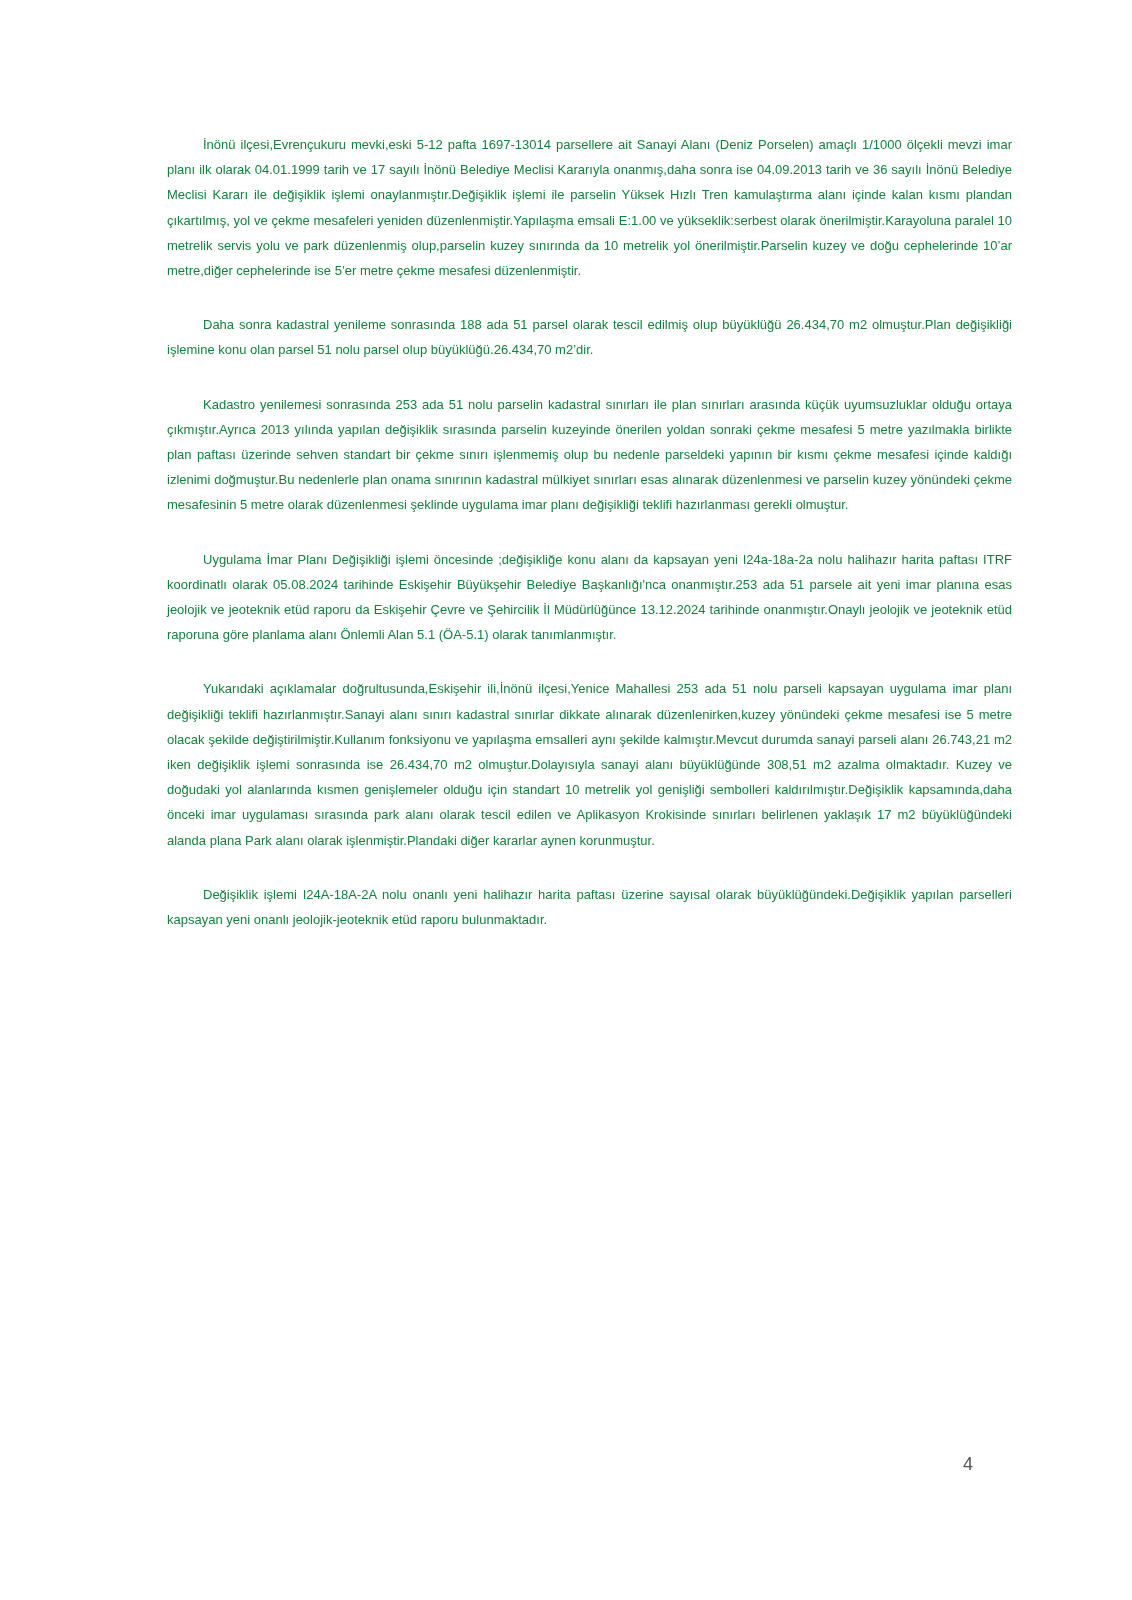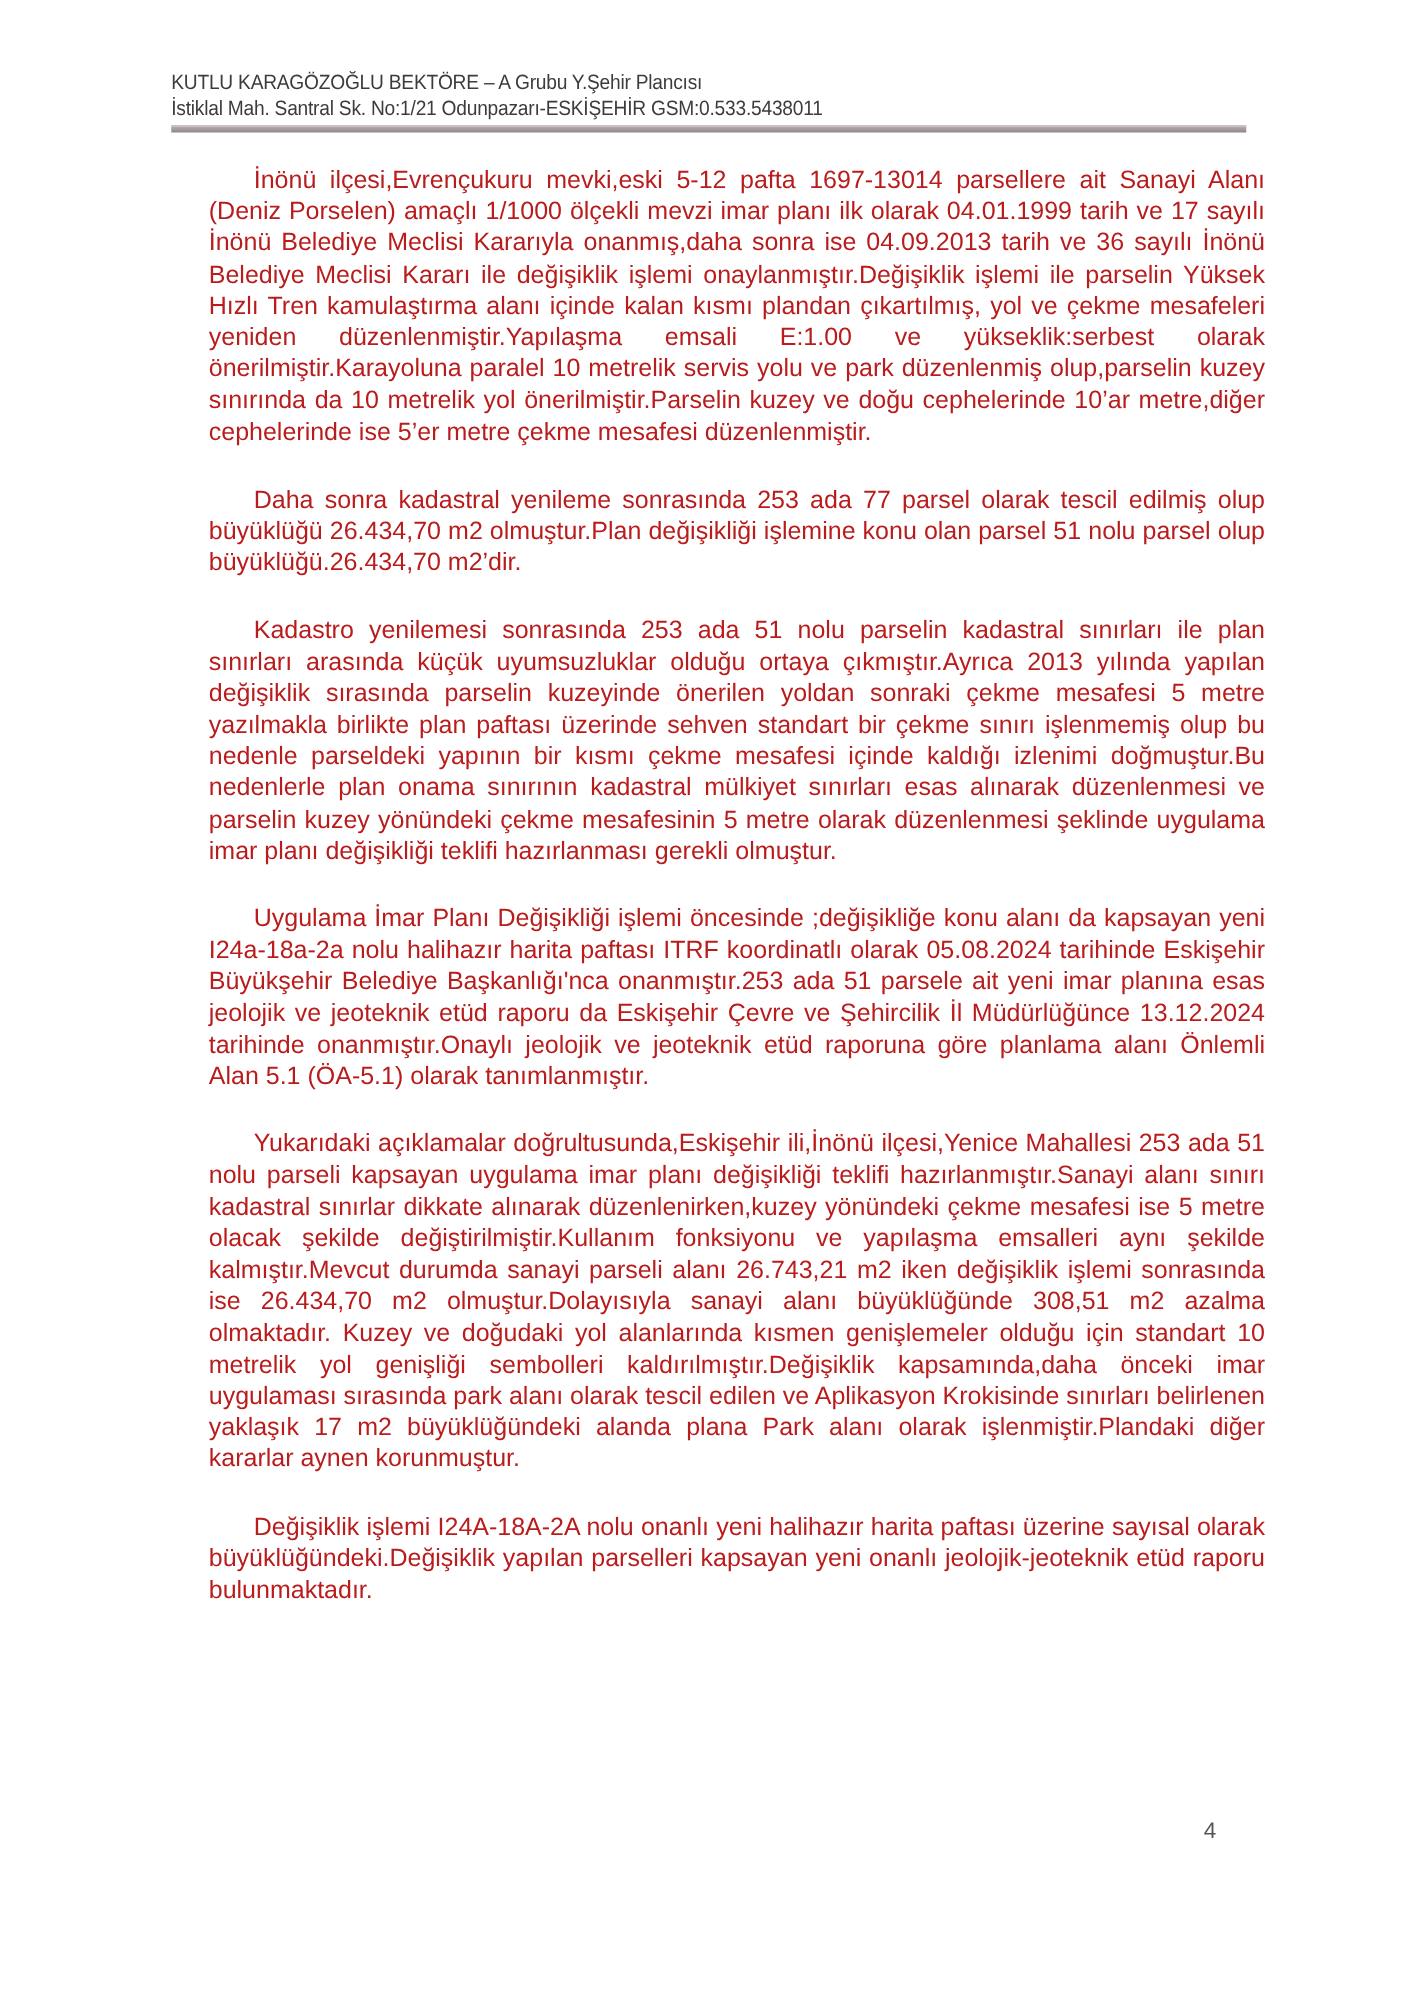--- a/index.html
+++ b/index.html
@@ -44,51 +44,46 @@
       width: 860px;
       height: 5px;
       background: linear-gradient(#b9aeb0, #8e8587);
       border-top: 1px solid #c8c0c2;
     }
     .body-text {
       position: absolute;
       left: 167px;
       top: 132px;
       width: 845px;
-      font-size: 20px;
+      font-size: 13px;
       line-height: 25.2px;
-      color: #b91c1c;
+      color: #15803d;
     }
     .para {
       margin: 0 0 29px 0;
       text-align: justify;
       text-indent: 36px;
     }
     .page-number {
       position: absolute;
       left: 963px;
       top: 1454px;
       font-size: 18px;
       color: #555555;
     }
   </style>
 </head>
 <body>
 
 <div class="page">
 
-  <div class="header">
-    <div class="header-line1">KUTLU KARAGÖZOĞLU BEKTÖRE – A Grubu Y.Şehir Plancısı</div>
-    <div class="header-line2">İstiklal Mah. Santral Sk. No:1/21 Odunpazarı-ESKİŞEHİR  GSM:0.533.5438011</div>
-    <div class="header-rule"></div>
-  </div>
 
   <div class="body-text">
     <p class="para">İnönü ilçesi,Evrençukuru mevki,eski 5-12 pafta 1697-13014 parsellere ait Sanayi Alanı (Deniz Porselen) amaçlı 1/1000 ölçekli mevzi imar planı ilk olarak 04.01.1999 tarih ve 17 sayılı İnönü Belediye Meclisi Kararıyla onanmış,daha sonra ise 04.09.2013 tarih ve 36 sayılı İnönü Belediye Meclisi Kararı ile değişiklik işlemi onaylanmıştır.Değişiklik işlemi ile parselin Yüksek Hızlı Tren kamulaştırma alanı içinde kalan kısmı plandan çıkartılmış, yol ve çekme mesafeleri yeniden düzenlenmiştir.Yapılaşma emsali E:1.00 ve yükseklik:serbest olarak önerilmiştir.Karayoluna paralel 10 metrelik servis yolu ve park düzenlenmiş olup,parselin kuzey sınırında da 10 metrelik yol önerilmiştir.Parselin kuzey ve doğu cephelerinde 10’ar metre,diğer cephelerinde ise 5’er metre çekme mesafesi düzenlenmiştir.</p>
-    <p class="para">Daha sonra kadastral yenileme sonrasında 253 ada 77 parsel olarak tescil edilmiş olup büyüklüğü 26.434,70 m2 olmuştur.Plan değişikliği işlemine konu olan parsel 51 nolu parsel olup büyüklüğü.26.434,70 m2’dir.</p>
+    <p class="para">Daha sonra kadastral yenileme sonrasında 188 ada 51 parsel olarak tescil edilmiş olup büyüklüğü 26.434,70 m2 olmuştur.Plan değişikliği işlemine konu olan parsel 51 nolu parsel olup büyüklüğü.26.434,70 m2’dir.</p>
     <p class="para">Kadastro yenilemesi sonrasında 253 ada 51 nolu parselin kadastral sınırları ile plan sınırları arasında küçük uyumsuzluklar olduğu ortaya çıkmıştır.Ayrıca 2013 yılında yapılan değişiklik sırasında parselin kuzeyinde önerilen yoldan sonraki çekme mesafesi 5 metre yazılmakla birlikte plan paftası üzerinde sehven standart bir çekme sınırı işlenmemiş olup bu nedenle parseldeki yapının bir kısmı çekme mesafesi içinde kaldığı izlenimi doğmuştur.Bu nedenlerle plan onama sınırının kadastral mülkiyet sınırları esas alınarak düzenlenmesi ve parselin kuzey yönündeki çekme mesafesinin 5 metre olarak düzenlenmesi şeklinde uygulama imar planı değişikliği teklifi hazırlanması gerekli olmuştur.</p>
     <p class="para">Uygulama İmar Planı Değişikliği işlemi öncesinde ;değişikliğe konu alanı da kapsayan yeni I24a-18a-2a nolu halihazır harita paftası ITRF koordinatlı olarak 05.08.2024 tarihinde Eskişehir Büyükşehir Belediye Başkanlığı'nca onanmıştır.253 ada 51 parsele ait yeni imar planına esas jeolojik ve jeoteknik etüd raporu da Eskişehir Çevre ve Şehircilik İl Müdürlüğünce 13.12.2024 tarihinde onanmıştır.Onaylı jeolojik ve jeoteknik etüd raporuna göre planlama alanı Önlemli Alan 5.1 (ÖA-5.1) olarak tanımlanmıştır.</p>
     <p class="para">Yukarıdaki açıklamalar doğrultusunda,Eskişehir ili,İnönü ilçesi,Yenice Mahallesi 253 ada 51 nolu parseli kapsayan uygulama imar planı değişikliği teklifi hazırlanmıştır.Sanayi alanı sınırı kadastral sınırlar dikkate alınarak düzenlenirken,kuzey yönündeki çekme mesafesi ise 5 metre olacak şekilde değiştirilmiştir.Kullanım fonksiyonu ve yapılaşma emsalleri aynı şekilde kalmıştır.Mevcut durumda sanayi parseli alanı 26.743,21 m2 iken değişiklik işlemi sonrasında ise 26.434,70 m2 olmuştur.Dolayısıyla sanayi alanı büyüklüğünde 308,51 m2 azalma olmaktadır. Kuzey ve doğudaki yol alanlarında kısmen genişlemeler olduğu için standart 10 metrelik yol genişliği sembolleri kaldırılmıştır.Değişiklik kapsamında,daha önceki imar uygulaması sırasında park alanı olarak tescil edilen ve Aplikasyon Krokisinde sınırları belirlenen yaklaşık 17 m2 büyüklüğündeki alanda plana Park alanı olarak işlenmiştir.Plandaki diğer kararlar aynen korunmuştur.</p>
     <p class="para">Değişiklik işlemi I24A-18A-2A nolu onanlı yeni halihazır harita paftası üzerine sayısal olarak büyüklüğündeki.Değişiklik yapılan parselleri kapsayan yeni onanlı jeolojik-jeoteknik etüd raporu bulunmaktadır.</p>
   </div>
 
   <div class="page-number">4</div>
 </div>
 
 </body></html>

